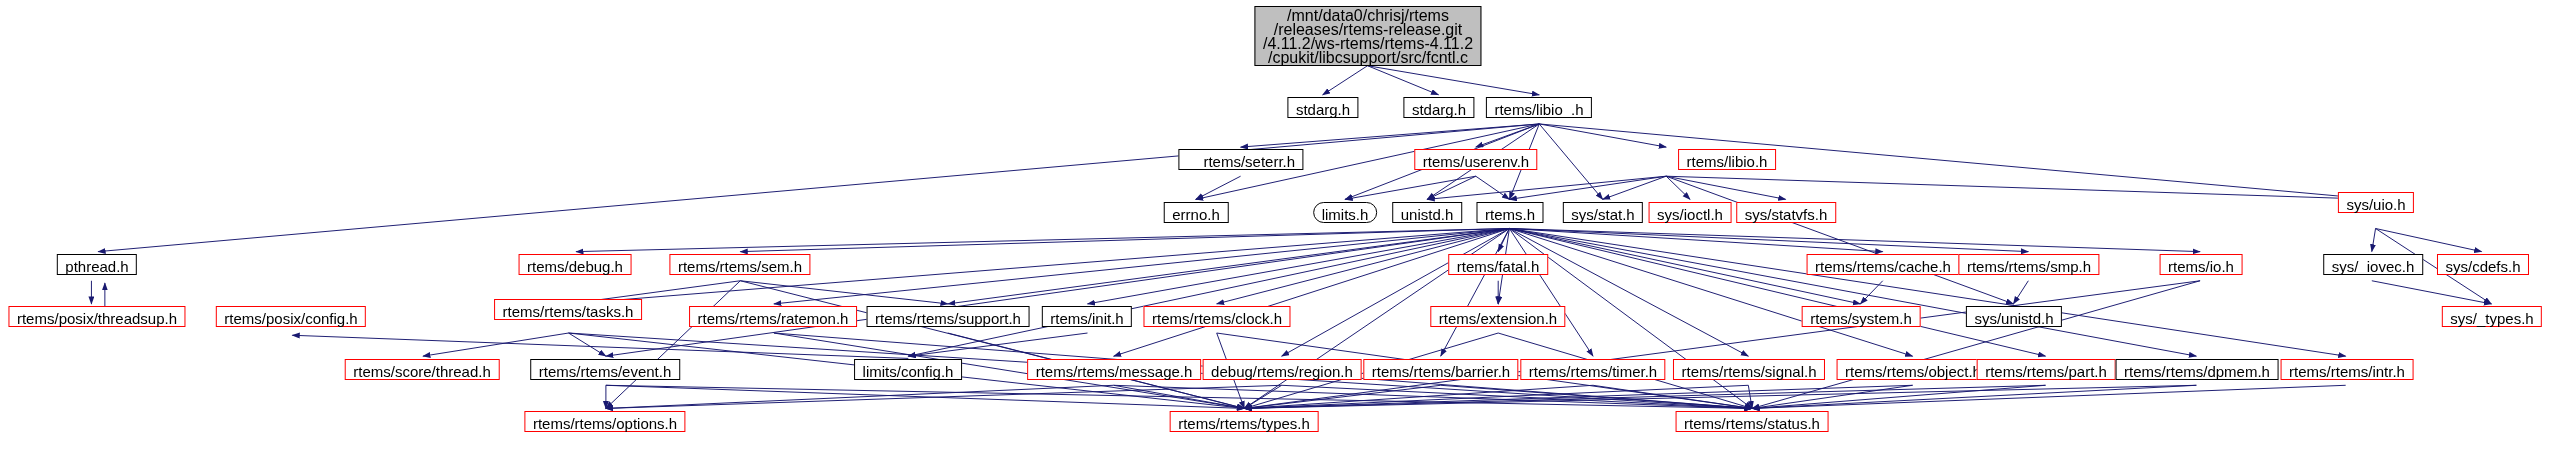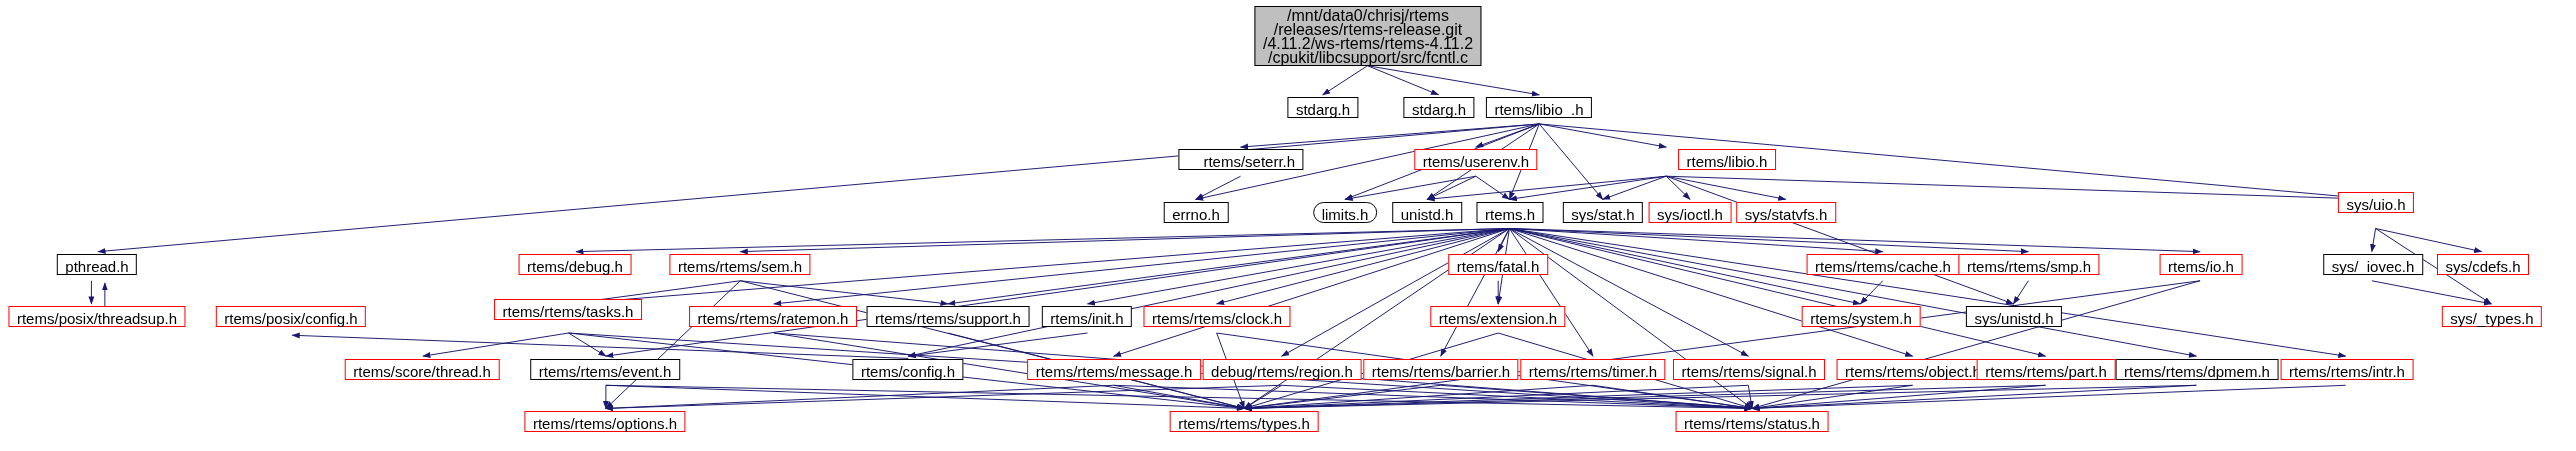--- a/index.html
+++ b/index.html
@@ -182,21 +182,21 @@
     <div class="node red" style="left: 773px; top: 306px;">rtems/rtems/ratemon.h</div>
     <div class="node" style="left: 948px; top: 306px;">rtems/rtems/support.h</div>
     <div class="node" style="left: 1087px; top: 306px;">rtems/init.h</div>
     <div class="node red" style="left: 1217px; top: 306px;">rtems/rtems/clock.h</div>
     <div class="node red" style="left: 1498px; top: 306px;">rtems/extension.h</div>
     <div class="node red" style="left: 1861px; top: 306px;">rtems/system.h</div>
     <div class="node" style="left: 2014px; top: 306px;">sys/unistd.h</div>
     <div class="node red" style="left: 2492px; top: 306px;">sys/_types.h</div>
     <div class="node red" style="left: 422px; top: 359px;">rtems/score/thread.h</div>
     <div class="node" style="left: 605px; top: 359px;">rtems/rtems/event.h</div>
-    <div class="node" style="left: 908px; top: 359px;">rtems/config.h</div>
+    <div class="node" style="left: 908px; top: 359px;">limits/config.h</div>
     <div class="node red" style="left: 1114px; top: 359px;">rtems/rtems/message.h</div>
     <div class="node red" style="left: 1282px; top: 359px;">debug/rtems/region.h</div>
     <div class="node red" style="left: 1441px; top: 359px;">rtems/rtems/barrier.h</div>
     <div class="node red" style="left: 1593px; top: 359px;">rtems/rtems/timer.h</div>
     <div class="node red" style="left: 1749px; top: 359px;">rtems/rtems/signal.h</div>
     <div class="node red" style="left: 1913px; top: 359px;">rtems/rtems/object.h</div>
     <div class="node red" style="left: 2046px; top: 359px;">rtems/rtems/part.h</div>
     <div class="node" style="left: 2197px; top: 359px;">rtems/rtems/dpmem.h</div>
     <div class="node red" style="left: 2347px; top: 359px;">rtems/rtems/intr.h</div>
     <div class="node red" style="left: 605px; top: 411px;">rtems/rtems/options.h</div>

